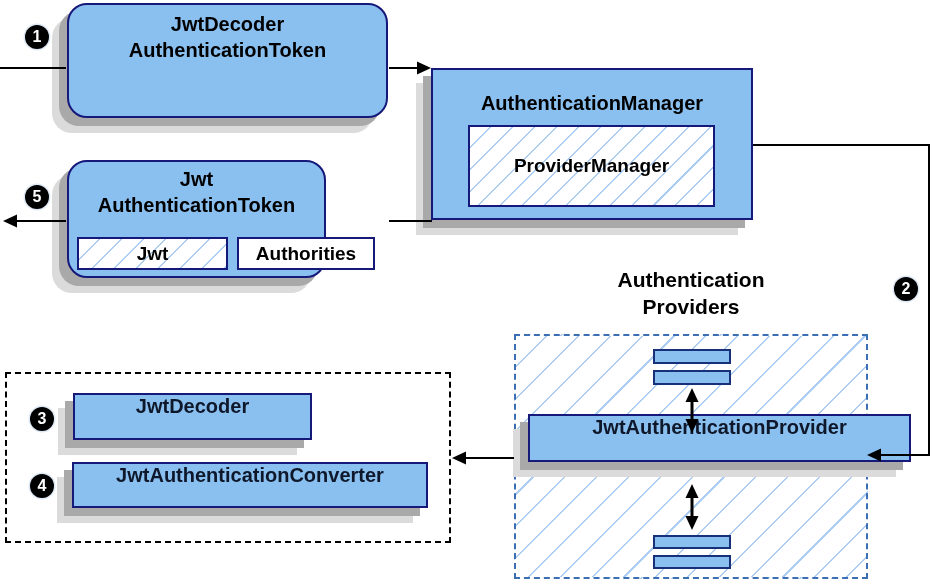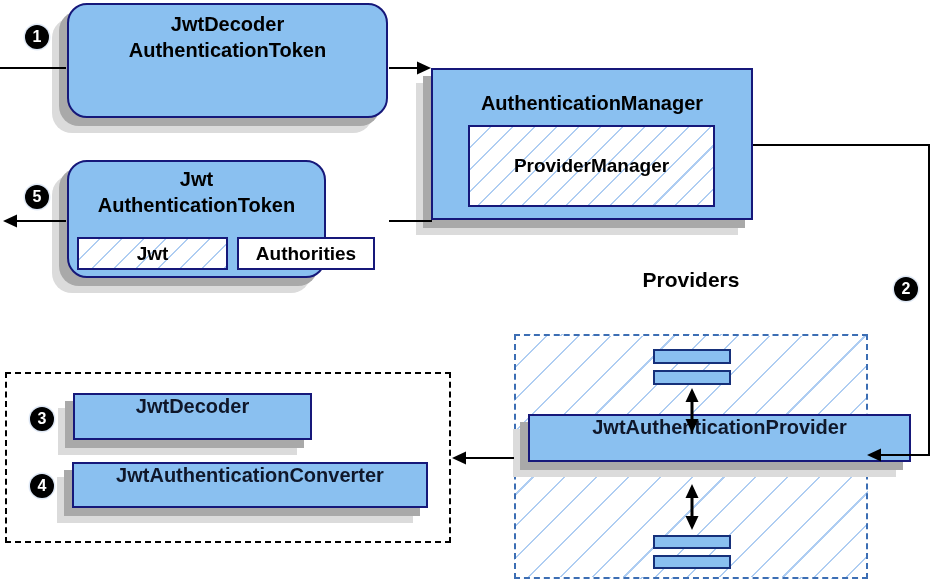--- a/index.html
+++ b/index.html
@@ -136,20 +136,21 @@
 
   <div class="node center-flex" style="left:73px;top:393px;width:239px;height:47px;">
     <span>JwtDecoder</span>
   </div>
 
   <div class="node center-flex" style="left:72px;top:462px;width:356px;height:46px;">
     <span>JwtAuthenticationConverter</span>
   </div>
 
   <div class="group-label" style="left:581px;top:266px;width:220px;">
+    <span>Authentication</span>
     <span>Providers</span>
   </div>
 
   <svg class="overlay" width="932" height="584" viewBox="0 0 932 584">
 
     <path d="M0,68 H66" stroke="#000" stroke-width="2" fill="none"></path>
 
     <g>
       <path d="M389,68 H417" stroke="#000" stroke-width="2" fill="none"></path>
       <polygon points="431,68 417,61.5 417,74.5" fill="#000"></polygon>

